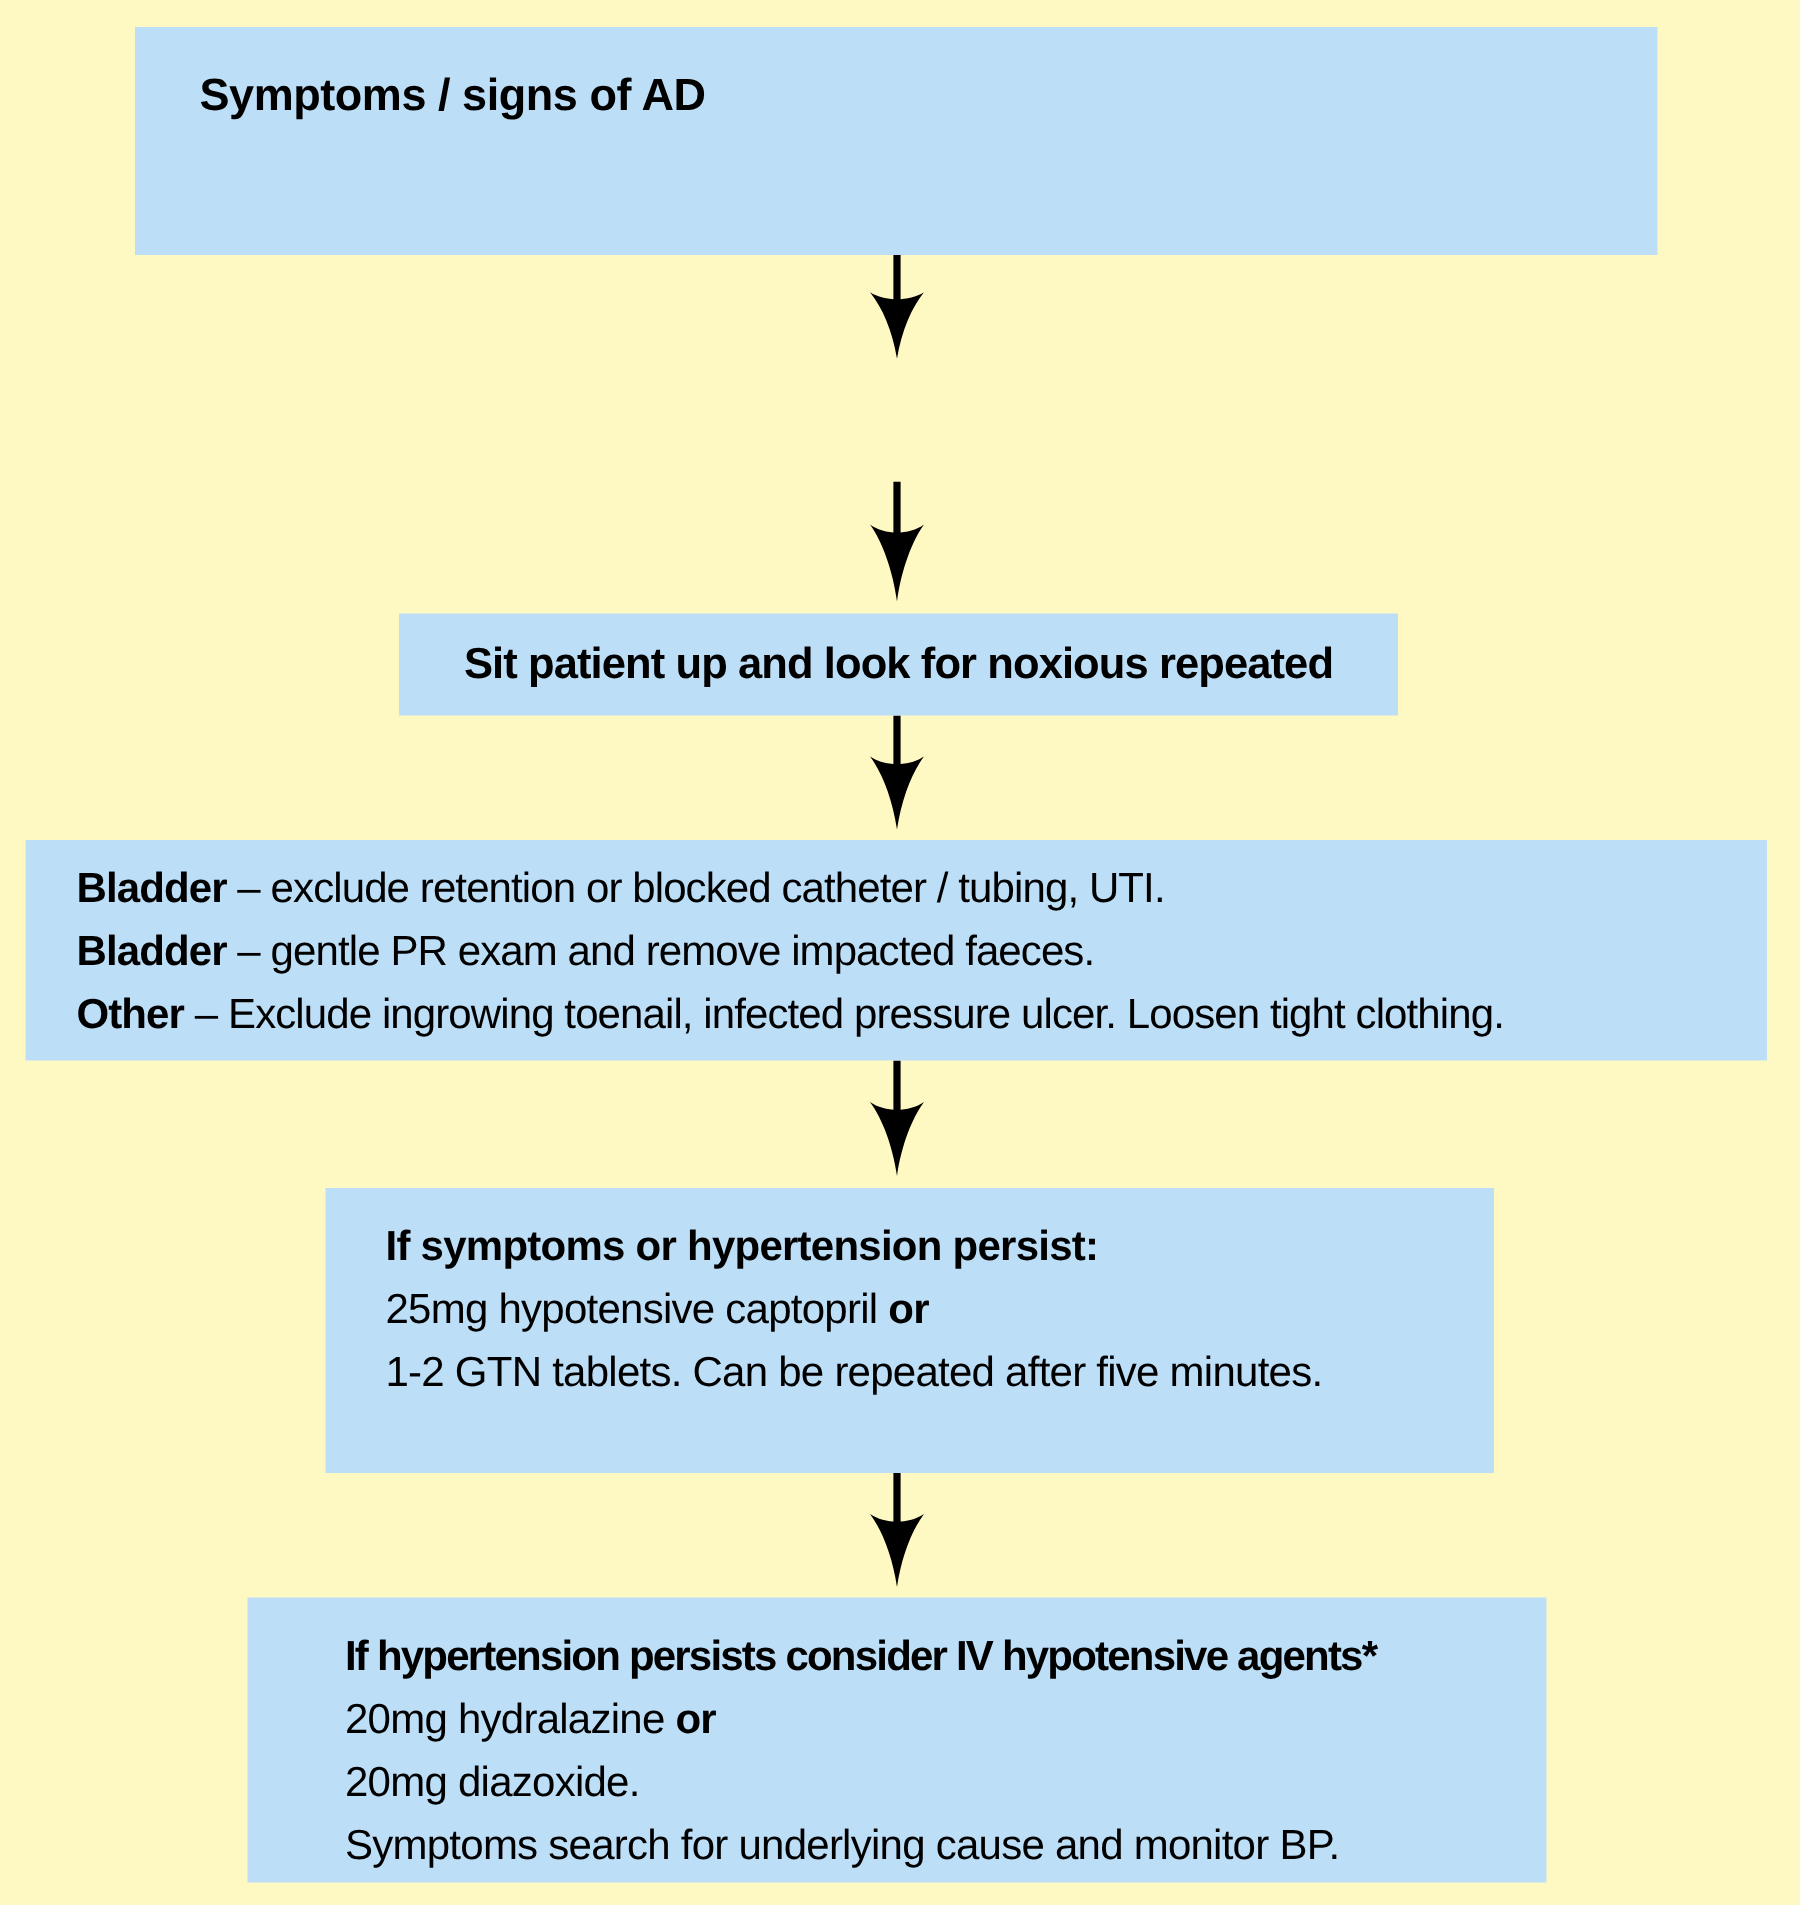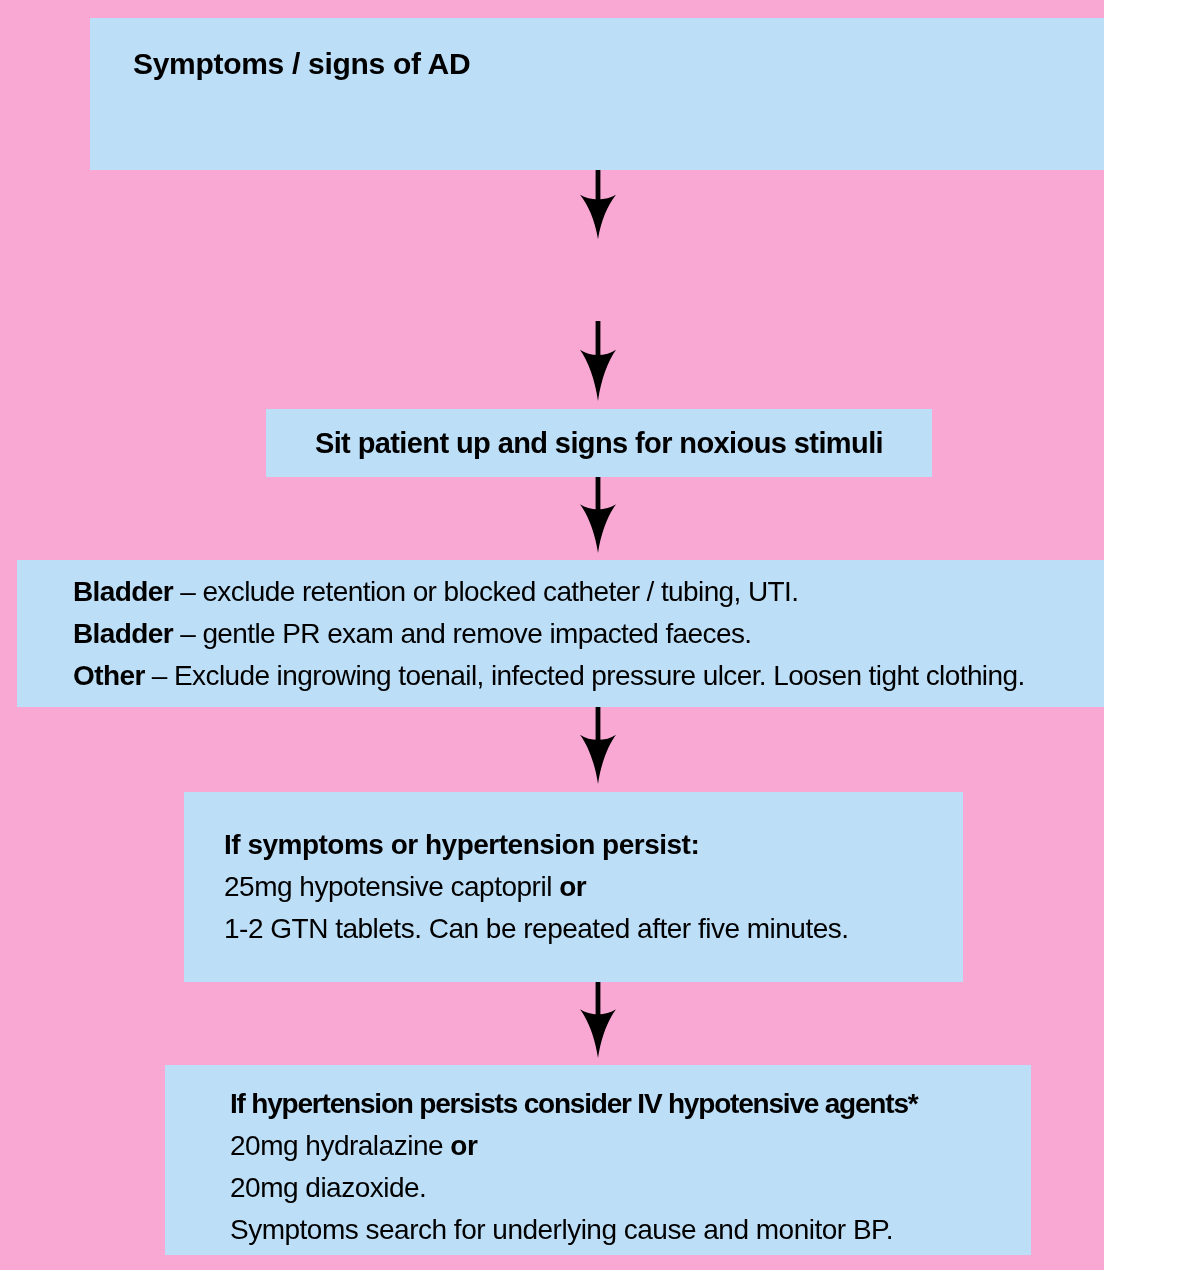--- a/index.html
+++ b/index.html
@@ -1,19 +1,19 @@
 <!DOCTYPE html>
 <html><head>
 <meta charset="utf-8">
 <style>
   html,body{margin:0;padding:0;background:#ffffff;}
   .stage{
     position:relative;
-    width:1104px;height:1270px;
-    background:#f9a8d4;
+    width:1200px;height:1270px;
+    background:#fef9c3;
     font-family:"Liberation Sans","DejaVu Sans",sans-serif;
     color:#000000;
     overflow:hidden;
   }
   .flow-box{
     position:absolute;
     background:#bddef7;
     box-sizing:border-box;
   }
   .flow-box .line{white-space:nowrap;}
@@ -28,25 +28,25 @@
   .box2{left:122px;top:252px;width:955px;height:69px;
         display:flex;align-items:center;justify-content:center;
         font-size:29px;font-weight:bold;letter-spacing:-0.5px;}
 
   
   .box3{left:266px;top:409px;width:666px;height:68px;
         display:flex;align-items:center;justify-content:center;
         font-size:29px;font-weight:bold;letter-spacing:-0.6px;}
 
   
-  .box4{left:17px;top:560px;width:1161px;height:147px;padding:11px 18px 0 56px;
+  .box4{left:17px;top:560px;width:1161px;height:147px;padding:11px 18px 0 34px;
         font-size:28px;line-height:42px;letter-spacing:-0.6px;}
 
   
-  .box5{left:184px;top:792px;width:779px;height:190px;padding:32px 18px 0 40px;
+  .box5{left:217px;top:792px;width:779px;height:190px;padding:18px 18px 0 40px;
         font-size:28px;line-height:42px;letter-spacing:-0.5px;}
 
   
   .box6{left:165px;top:1065px;width:866px;height:190px;padding:18px 18px 0 65px;
         font-size:28px;line-height:42px;letter-spacing:-0.5px;}
   .box6 .tight{letter-spacing:-1.2px;}
 
   .flow-arrow{position:absolute;left:578px;width:40px;}
   .flow-arrow svg{display:block;width:100%;height:100%;}
   .a1{top:170px;height:71px;}
@@ -76,21 +76,21 @@
 
   <div class="flow-arrow a2">
     <svg viewBox="0 0 40 80" preserveAspectRatio="none">
       <rect x="17.6" y="0" width="4.8" height="38" fill="#000000"></rect>
       <path d="M2 28 C 12 35 28 35 38 28 C 30 39 23 57 20 78 C 17 57 10 39 2 28 Z" fill="#000000"></path>
     </svg>
   </div>
 
   <div class="flow-box box3">
     <div class="line">
-      <span class="b">Sit patient up and signs for noxious stimuli</span>
+      <span class="b">Sit patient up and look for noxious repeated</span>
     </div>
   </div>
 
   <div class="flow-arrow a3">
     <svg viewBox="0 0 40 80" preserveAspectRatio="none">
       <rect x="17.6" y="0" width="4.8" height="38" fill="#000000"></rect>
       <path d="M2 28 C 12 35 28 35 38 28 C 30 39 23 57 20 78 C 17 57 10 39 2 28 Z" fill="#000000"></path>
     </svg>
   </div>
 

